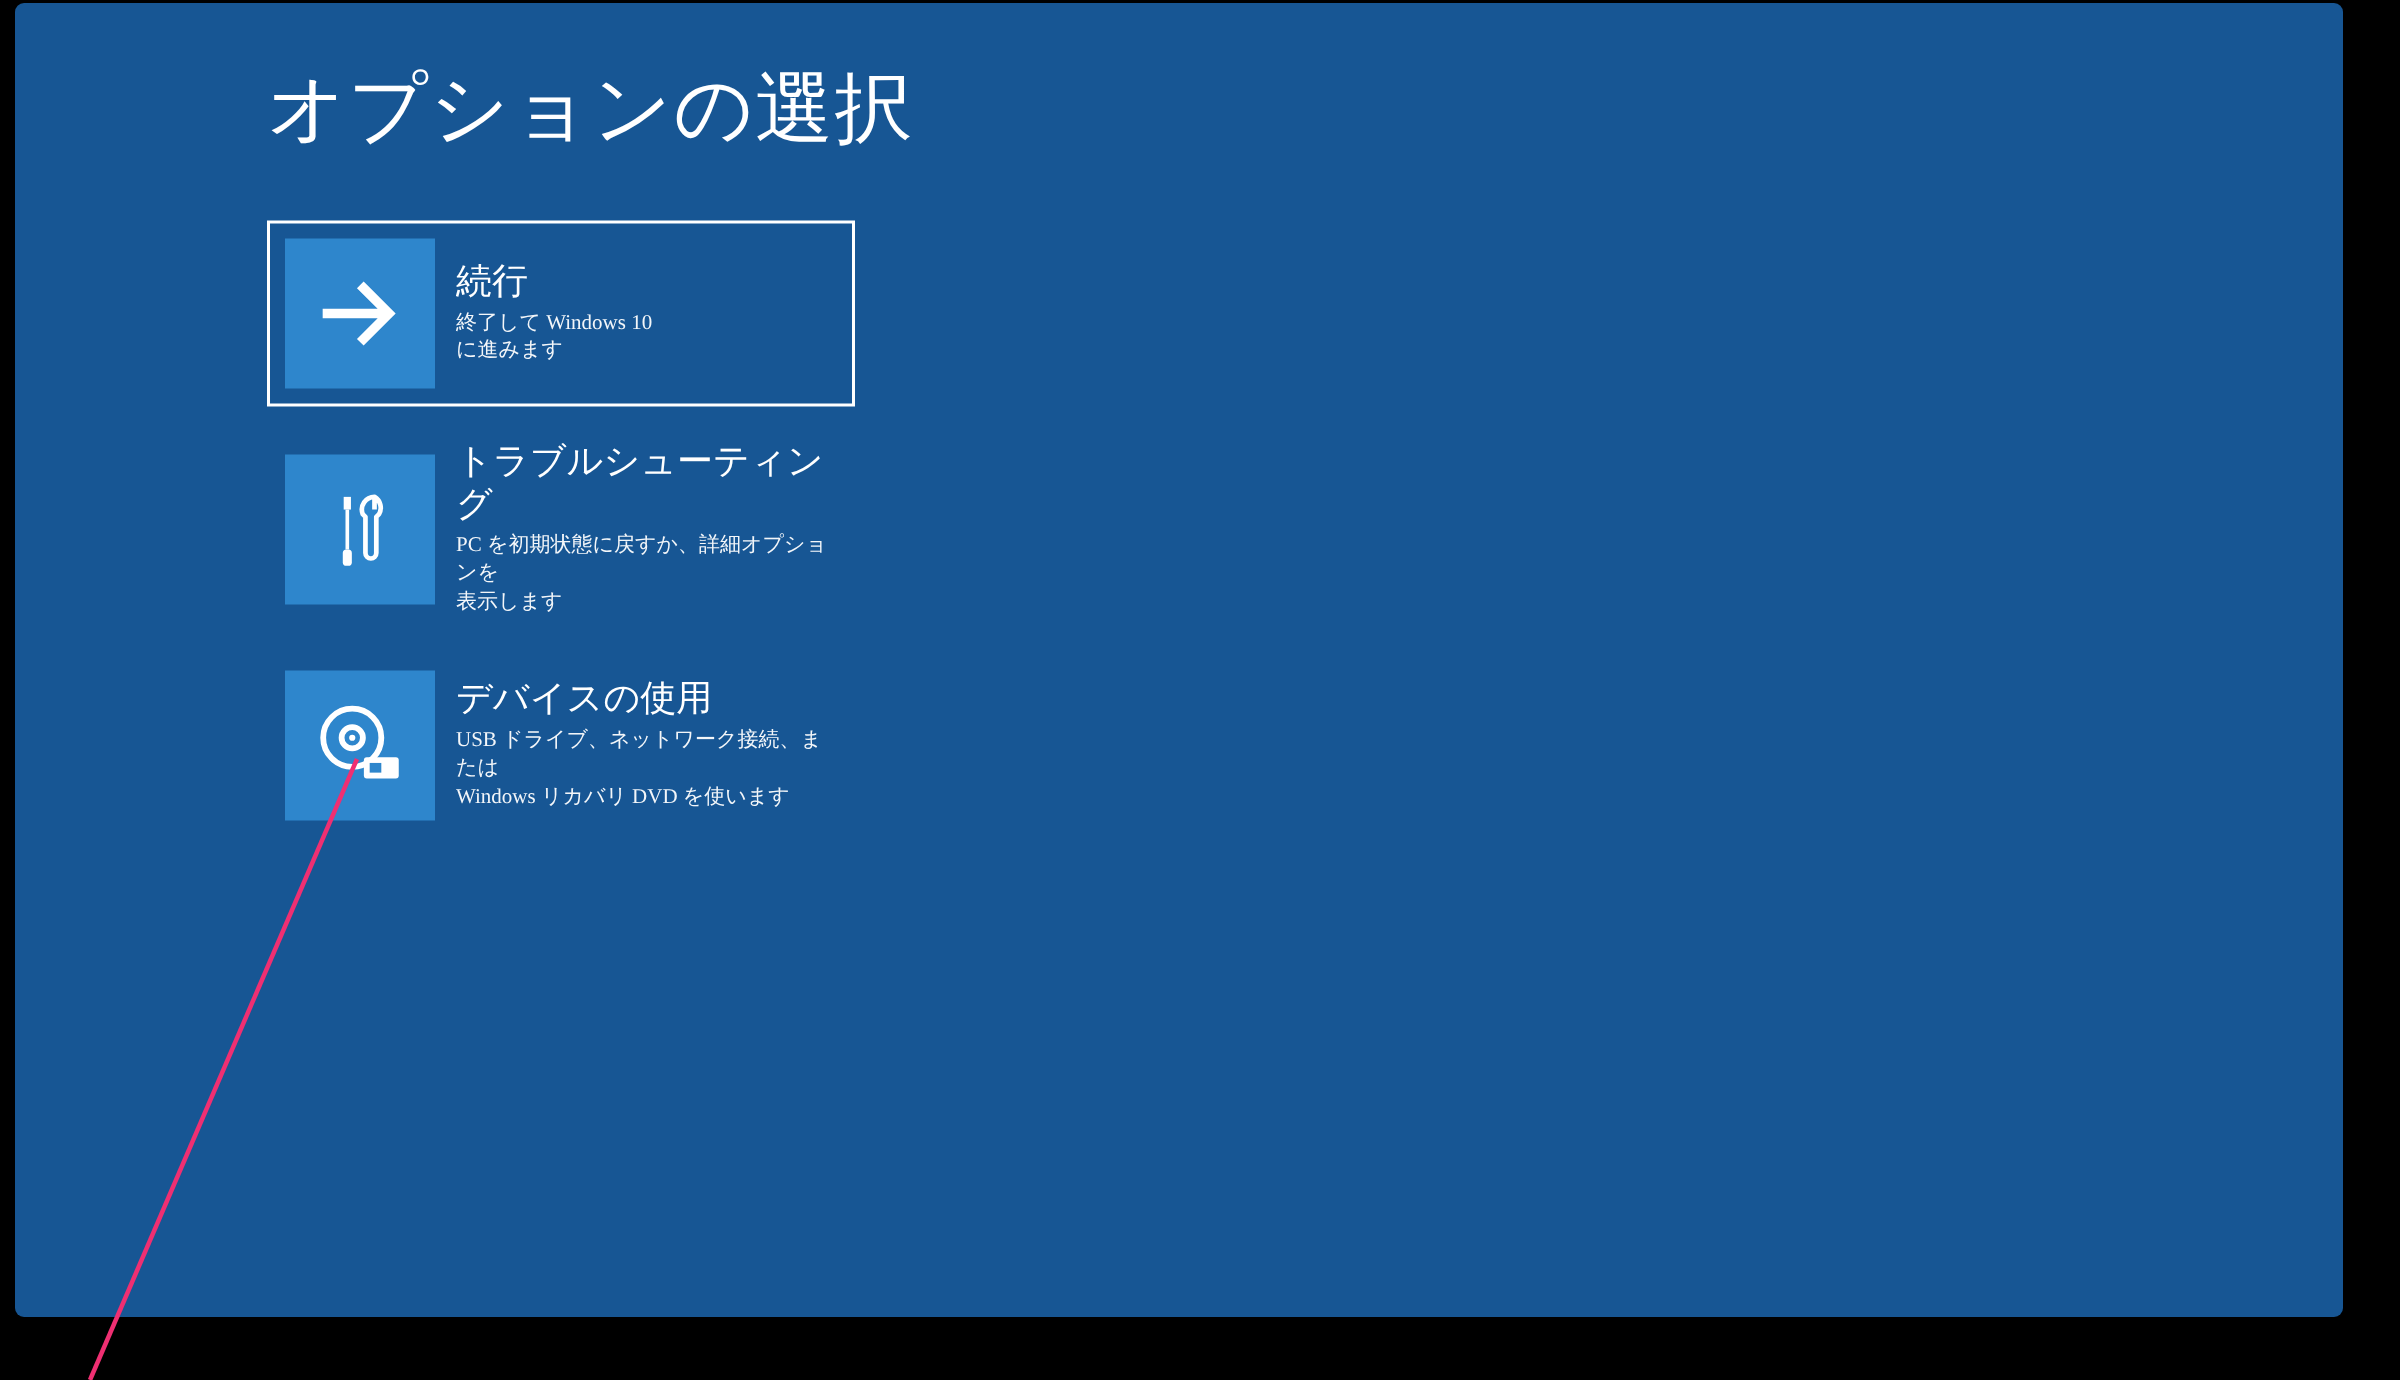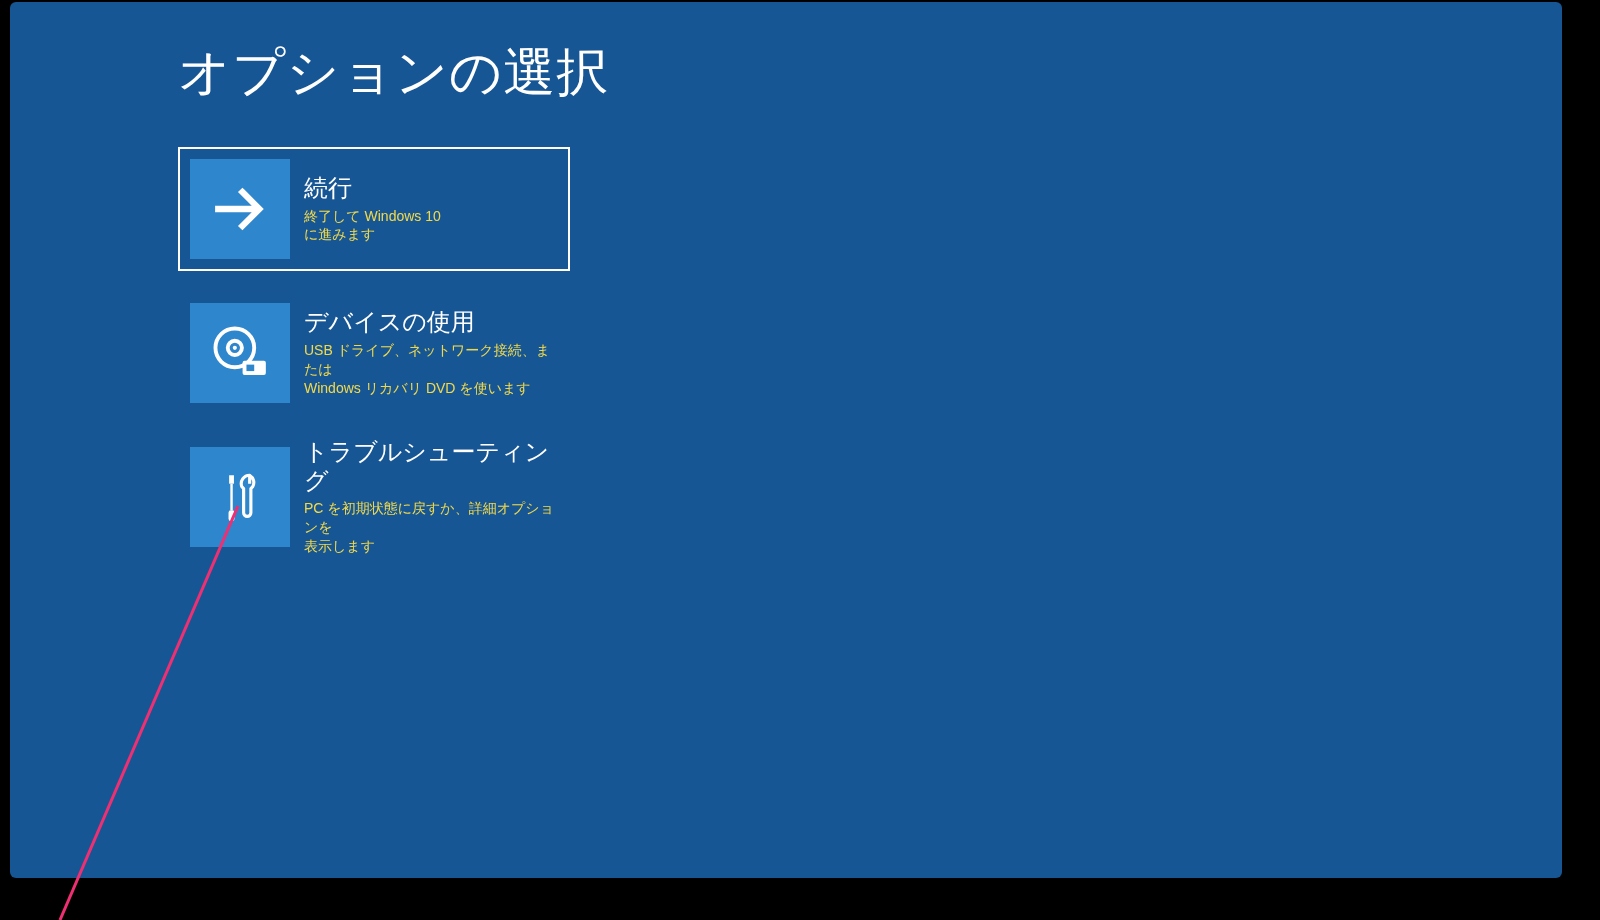--- a/index.html
+++ b/index.html
@@ -27,20 +27,21 @@
     left: 168px;
     top: 36px;
     font-size: 52px;
     font-weight: 300;
     letter-spacing: 1px;
   }
   .grid {
     position: absolute;
     left: 168px;
     top: 145px;
+    font-family: Liberation Serif, serif;
   }
   .tile {
     width: 392px;
     height: 124px;
     display: flex;
     align-items: center;
     margin-bottom: 20px;
     cursor: pointer;
     box-sizing: border-box;
   }
@@ -66,21 +67,21 @@
   .tile .t-title {
     font-size: 24px;
     font-weight: 400;
     line-height: 1.2;
   }
   .tile .t-sub {
     font-size: 14px;
     font-weight: 400;
     line-height: 1.35;
     margin-top: 4px;
-    color: #fde047;
+    color: #ffffff;
     opacity: 0.95;
     white-space: pre-line;
   }
   .col2 {
     position: absolute;
     left: 590px;
     top: 145px;
   }
   .annot-line {
     position: absolute;
@@ -109,53 +110,53 @@
       </div>
       <div class="textbox">
         <div class="t-title">続行</div>
         <div class="t-sub">終了して Windows 10
 に進みます</div>
       </div>
     </div>
 
     <div class="tile">
       <div class="iconbox">
-        <svg class="icon" width="62" height="62" viewBox="0 0 48 48" fill="none">
-          <circle cx="20" cy="20" r="15" stroke="#fff" stroke-width="3"></circle>
-          <circle cx="20" cy="20" r="5.5" stroke="#fff" stroke-width="3"></circle>
-          <circle cx="20" cy="20" r="1.6" fill="#fff"></circle>
-          <rect x="26" y="30" width="18" height="11" rx="1.5" fill="#fff"></rect>
-          <rect x="29" y="33" width="6" height="5" fill="#2e86cc"></rect>
-        </svg>
-      </div>
-      <div class="textbox">
-        <div class="t-title">デバイスの使用</div>
-        <div class="t-sub">USB ドライブ、ネットワーク接続、または
-Windows リカバリ DVD を使います</div>
-      </div>
-    </div>
-
-    <div class="tile">
-      <div class="iconbox">
         <svg class="icon" width="58" height="58" viewBox="0 0 48 48" fill="none">
 
           <rect x="15" y="6" width="4" height="7" fill="#fff"></rect>
           <rect x="16" y="13" width="2" height="22" fill="#fff"></rect>
           <rect x="14.5" y="35" width="5" height="9" rx="2" fill="#fff"></rect>
 
           <path d="M32 6a7 7 0 0 0-6.5 9.5L27 17v20a3 3 0 0 0 6 0V17l1.5-1.5A7 7 0 0 0 32 6z M32 6v7" stroke="#fff" stroke-width="2.6" fill="none" stroke-linejoin="round"></path>
         </svg>
       </div>
       <div class="textbox">
         <div class="t-title">トラブルシューティング</div>
         <div class="t-sub">PC を初期状態に戻すか、詳細オプションを
 表示します</div>
       </div>
     </div>
 
+    <div class="tile">
+      <div class="iconbox">
+        <svg class="icon" width="62" height="62" viewBox="0 0 48 48" fill="none">
+          <circle cx="20" cy="20" r="15" stroke="#fff" stroke-width="3"></circle>
+          <circle cx="20" cy="20" r="5.5" stroke="#fff" stroke-width="3"></circle>
+          <circle cx="20" cy="20" r="1.6" fill="#fff"></circle>
+          <rect x="26" y="30" width="18" height="11" rx="1.5" fill="#fff"></rect>
+          <rect x="29" y="33" width="6" height="5" fill="#2e86cc"></rect>
+        </svg>
+      </div>
+      <div class="textbox">
+        <div class="t-title">デバイスの使用</div>
+        <div class="t-sub">USB ドライブ、ネットワーク接続、または
+Windows リカバリ DVD を使います</div>
+      </div>
+    </div>
+
   </div>
 
 
 </div>
 
 <svg class="annot-line">
   <line x1="238" y1="506" x2="60" y2="920" stroke="#ef2f72" stroke-width="3"></line>
 </svg>
 
 </body></html>

